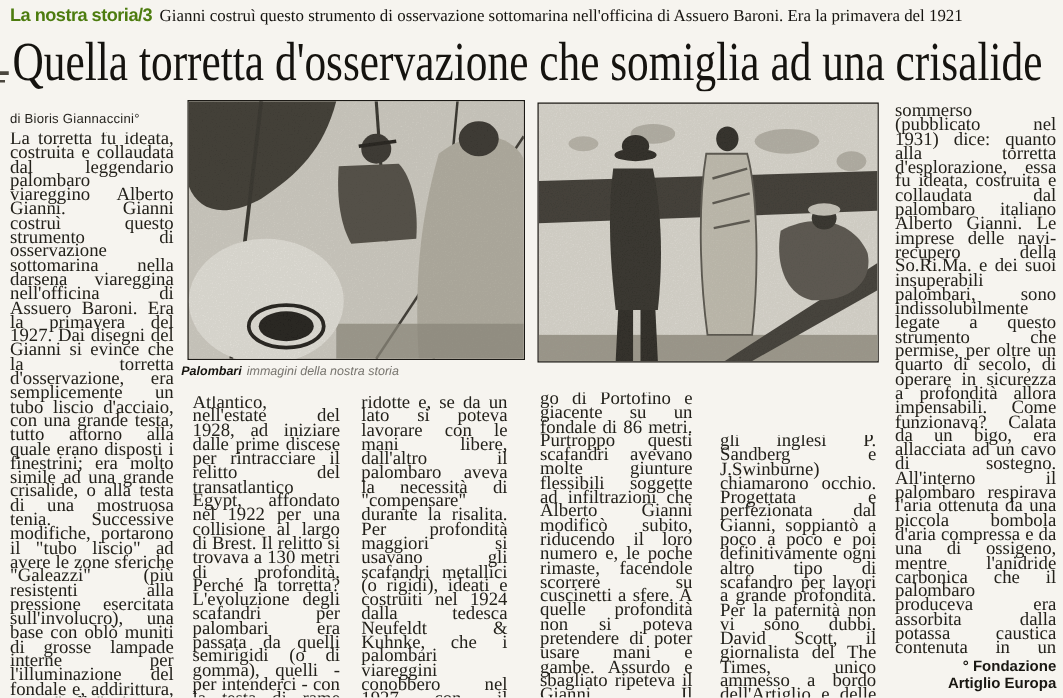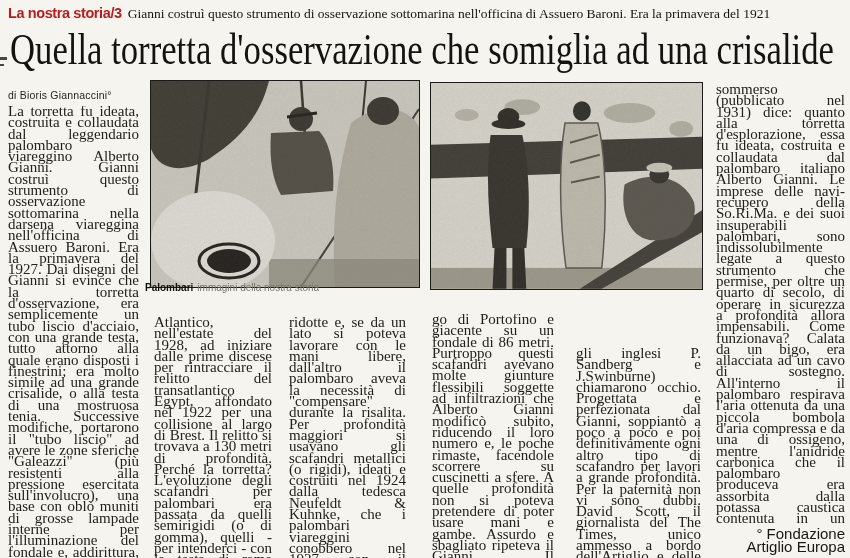--- a/index.html
+++ b/index.html
@@ -8,21 +8,21 @@
     background:#f6f4ef;
     position:relative;
     overflow:hidden;
     font-family:"Liberation Serif", serif;
     color:#1f1d18;
   }
   .abs{position:absolute;}
 
   
   .kicker{left:8px;top:4px;width:838px;white-space:nowrap;overflow:hidden;}
-  .kseries{font-family:"Liberation Sans",sans-serif;font-weight:bold;font-size:14.5px;letter-spacing:-0.4px;margin-right:6px;color:#b91c1c;}
+  .kseries{font-family:"Liberation Sans",sans-serif;font-weight:bold;font-size:14.5px;letter-spacing:-0.4px;margin-right:6px;color:#4d7c0f;}
   .krest{font-family:"Liberation Serif",serif;font-size:13.5px;color:#15130f;}
 
   
   .headline-svg{left:10px;top:27px;}
   .headline-svg text{font-family:"Liberation Serif",serif;font-size:44px;fill:#15130f;}
 
   
   .byline{left:8px;top:89px;font-family:"Liberation Sans",sans-serif;font-weight:normal;font-size:10.5px;letter-spacing:.2px;color:#211f1a;}
 
   
@@ -40,25 +40,25 @@
   .c5{left:576px;top:314px;width:125px;height:244px;margin-top:34px;}
   .c6{left:716px;top:84px; width:129px;height:440px;}
 
   
   .photo{border:1.5px solid #1c1a16;background:#dedbd2;box-sizing:content-box;}
   .photo1{left:150px;top:80px;width:268px;height:206px;}
   .photo2{left:430px;top:82px;width:271px;height:206px;}
   .photo svg{display:block;width:100%;height:100%;}
 
   
-  .caption{left:145px;top:282px;width:274px;font-family:"Liberation Sans",sans-serif;font-size:10px;color:#77746e;}
+  .caption{left:145px;top:292px;width:274px;font-family:"Liberation Sans",sans-serif;font-size:10px;color:#77746e;font-style:italic;}
   .caption b{color:#14120e;font-weight:bold;margin-right:4px;}
 
   
-  .credit{left:716px;top:527px;width:129px;text-align:right;font-family:"Liberation Sans",sans-serif;font-weight:normal;font-size:15px;line-height:13px;white-space:pre-line;color:#191712;}
+  .credit{left:716px;top:527px;width:129px;text-align:right;font-family:"Liberation Sans",sans-serif;font-weight:bold;font-size:12px;line-height:13px;white-space:pre-line;color:#191712;}
 
   
   .artifact{background:#4a463e;}
   .a1{left:0;top:57px;width:7px;height:3px;}
   .a2{left:0;top:64px;width:4px;height:2px;}
 </style>
 </head>
 <body>
 
 <div>

